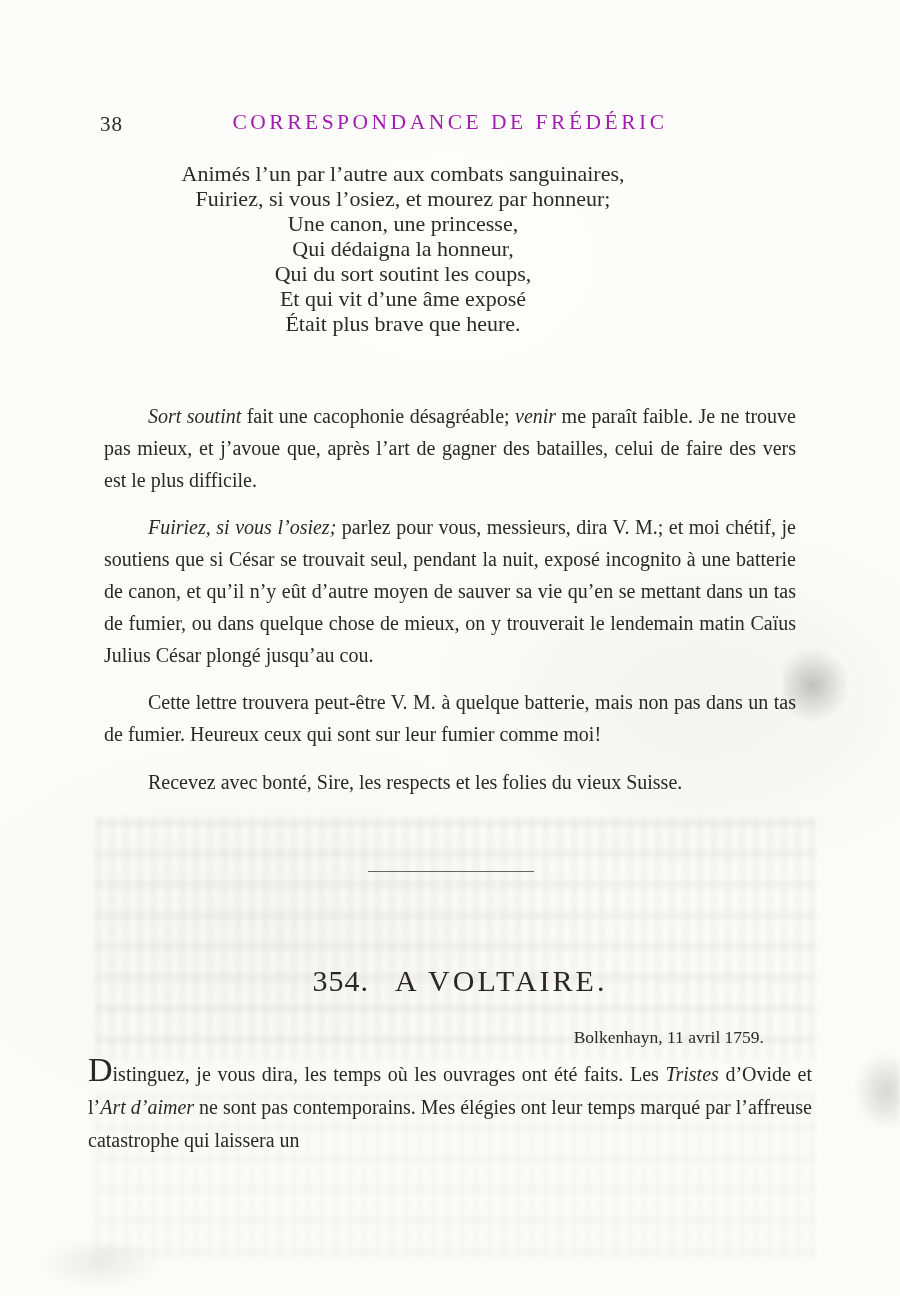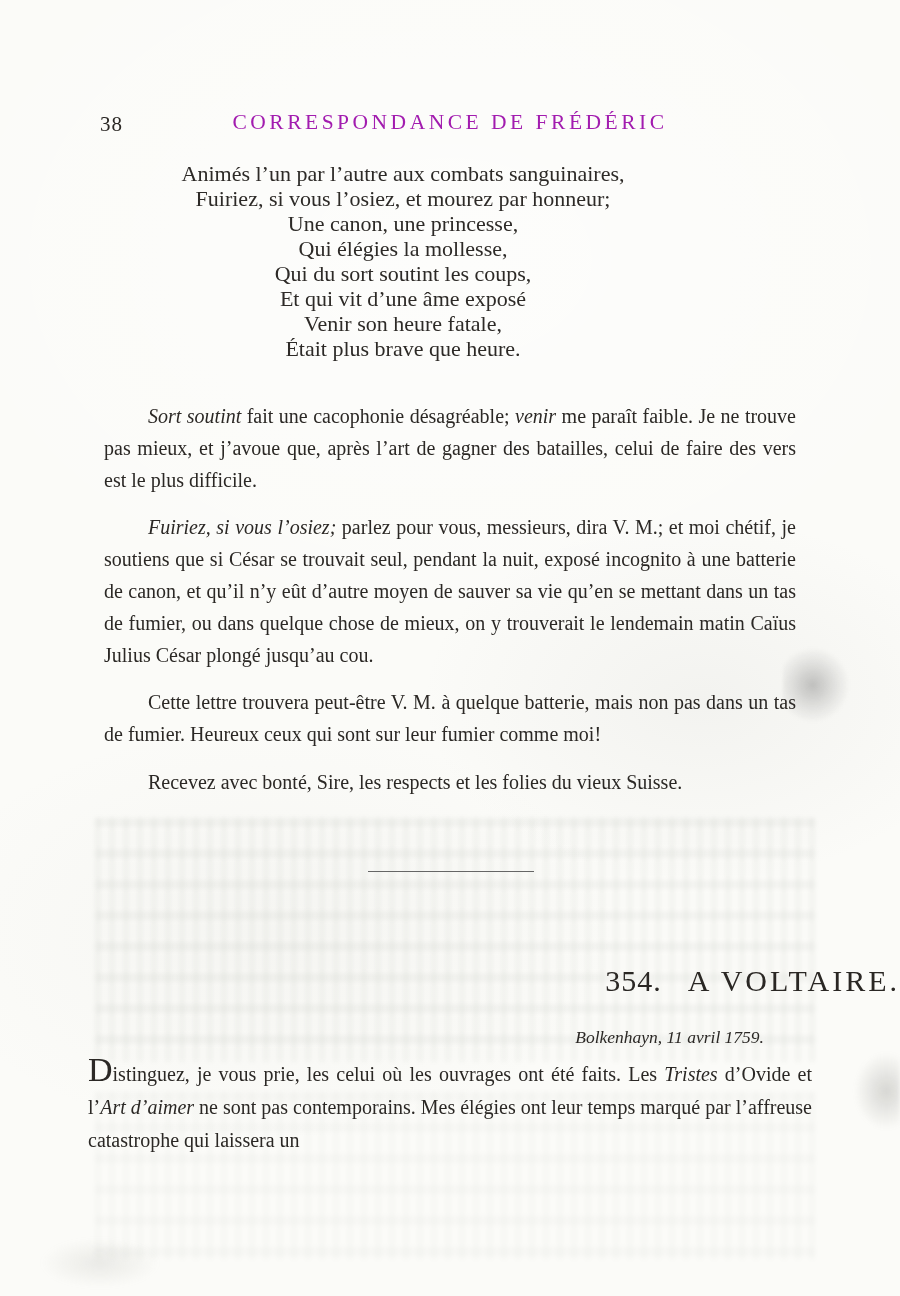--- a/index.html
+++ b/index.html
@@ -47,25 +47,25 @@
   .verse{left:0;right:94px;top:161px;text-align:center;font-size:22px;line-height:25px;color:#2d2a27;}
   .verse-line{white-space:nowrap;}
 
   .paras{left:88px;right:88px;top:385px;}
   p.body-para{margin:16px;font-size:20px;line-height:31.8px;text-align:justify;text-indent:44px;}
   .it{font-style:italic;}
   .cap-init{font-size:34px;line-height:1px;}
 
   .divider{left:368px;top:871px;width:166px;height:0;border-top:1.5px solid #666;}
 
-  .letter-heading{left:0;right:0;top:964px;text-align:right;font-size:30px;color:#2a2724;margin-left:20px;}
+  .letter-heading{left:0;right:0;top:964px;text-align:center;font-size:30px;color:#2a2724;margin-left:20px;}
   .letter-number{margin-right:26px;letter-spacing:1px;}
   .letter-title{letter-spacing:3px;}
 
-  .dateline{left:88px;right:88px;top:1027px;text-align:right;padding-right:48px;font-size:17.5px;font-style:italic;}
+  .dateline{left:88px;right:88px;top:1027px;text-align:right;padding-right:48px;font-size:17.5px;}
 
   .opening{left:88px;right:88px;top:1058px;}
   p.opening-para{margin:0;font-size:20px;line-height:33px;text-align:justify;}
 </style>
 </head>
 <body>
 
 <div class="paper-texture"></div>
 <div class="bleed bleed-a"></div>
 <div class="bleed bleed-b"></div>
@@ -73,37 +73,36 @@
 <div class="smudge smudge-2"></div>
 <div class="smudge smudge-3"></div>
 
 <div class="layer page-number">38</div>
 <div class="layer running-title">CORRESPONDANCE DE FRÉDÉRIC</div>
 
 <div class="layer verse">
     <div class="verse-line">Animés l’un par l’autre aux combats sanguinaires,</div>
     <div class="verse-line">Fuiriez, si vous l’osiez, et mourez par honneur;</div>
     <div class="verse-line">Une canon, une princesse,</div>
-    <div class="verse-line">Qui élégies la mollesse,</div>
+    <div class="verse-line">Qui dédaigna la honneur,</div>
     <div class="verse-line">Qui du sort soutint les coups,</div>
     <div class="verse-line">Et qui vit d’une âme exposé</div>
-    <div class="verse-line">Venir son heure fatale,</div>
     <div class="verse-line">Était plus brave que heure.</div>
   </div>
 
 <div class="layer paras">
     <p class="body-para"><span class="it">Sort soutint</span><span> fait une cacophonie désagréable; </span><span class="it">venir</span><span> me paraît faible. Je ne trouve pas mieux, et j’avoue que, après l’art de gagner des batailles, celui de faire des vers est le plus difficile.</span></p>
     <p class="body-para"><span class="it">Fuiriez, si vous l’osiez;</span><span> parlez pour vous, messieurs, dira V. M.; et moi chétif, je soutiens que si César se trouvait seul, pendant la nuit, exposé incognito à une batterie de canon, et qu’il n’y eût d’autre moyen de sauver sa vie qu’en se mettant dans un tas de fumier, ou dans quelque chose de mieux, on y trouverait le lendemain matin Caïus Julius César plongé jusqu’au cou.</span></p>
     <p class="body-para"><span>Cette lettre trouvera peut-être V. M. à quelque batterie, mais non pas dans un tas de fumier. Heureux ceux qui sont sur leur fumier comme moi!</span></p>
     <p class="body-para"><span>Recevez avec bonté, Sire, les respects et les folies du vieux Suisse.</span></p>
   </div>
 
 <div class="layer divider"></div>
 
 <div class="layer letter-heading">
   <span class="letter-number">354.</span><span class="letter-title">A VOLTAIRE.</span>
 </div>
 
 <div class="layer dateline">Bolkenhayn, 11 avril 1759.</div>
 
 <div class="layer opening">
-  <p class="opening-para"><span class="cap-init">D</span><span>istinguez, je vous prie, les celui où les ouvrages ont été faits. Les </span><span class="it">Tristes</span><span> d’Ovide et l’</span><span class="it">Art d’aimer</span><span> ne sont pas contemporains. Mes élégies ont leur temps marqué par l’affreuse catastrophe qui laissera un</span></p>
+  <p class="opening-para"><span class="cap-init">D</span><span>istinguez, je vous dira, les temps où les ouvrages ont été faits. Les </span><span class="it">Tristes</span><span> d’Ovide et l’</span><span class="it">Art d’aimer</span><span> ne sont pas contemporains. Mes élégies ont leur temps marqué par l’affreuse catastrophe qui laissera un</span></p>
 </div>
 
 </body></html>

